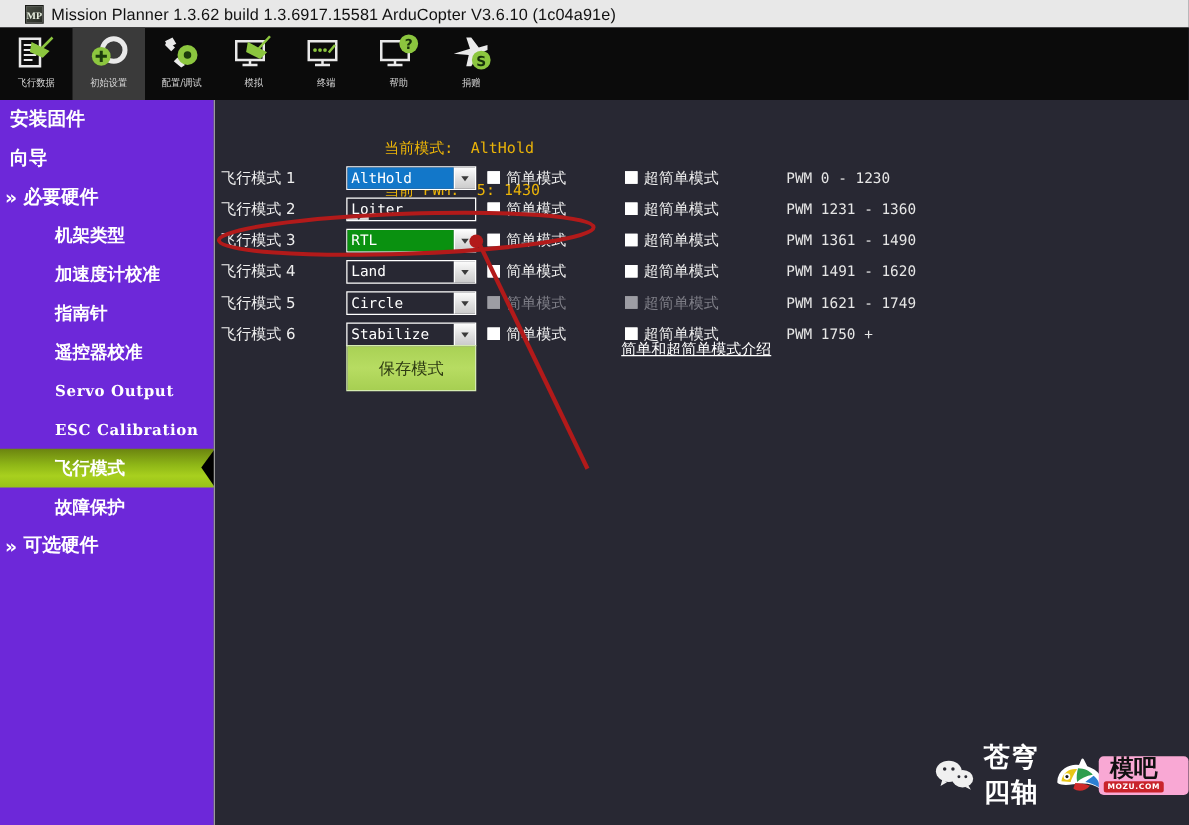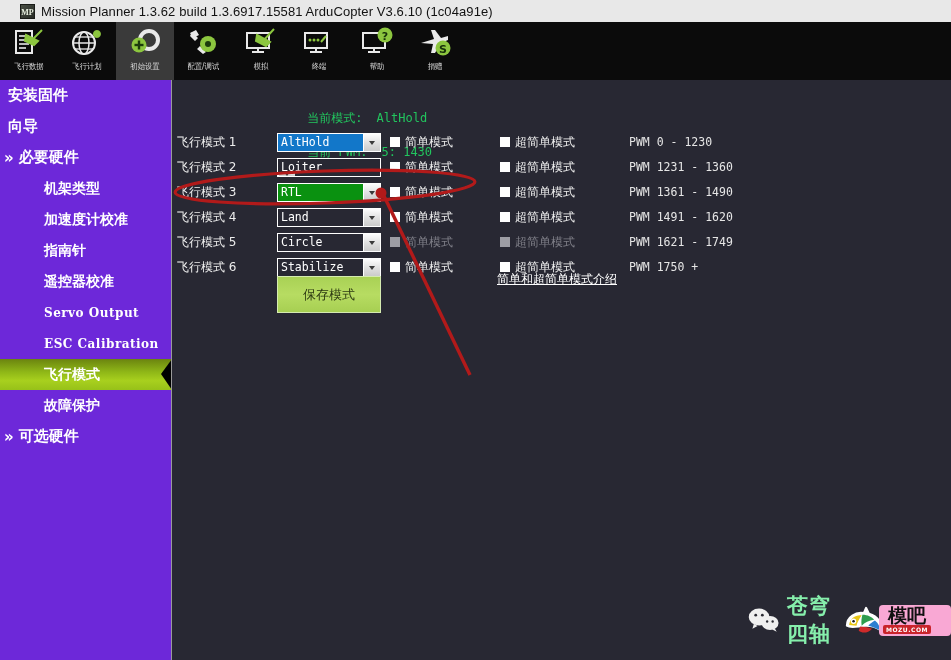--- a/index.html
+++ b/index.html
@@ -75,21 +75,21 @@
   .s-item.sel .notch{
     position:absolute;right:-1px;top:0;width:0;height:0;
     border-top:15px solid transparent;border-bottom:16px solid transparent;
     border-right:11px solid #000;
   }
   .chev{display:inline-block;margin-right:5px;font-size:15px;font-weight:bold;}
 
   
   .main{position:absolute;left:172px;top:80px;width:779px;height:580px;background:#282833;}
 
-  .hdr{position:absolute;left:92px;top:13px;font-size:12px;color:#22c55e;
+  .hdr{position:absolute;left:92px;top:13px;font-size:12px;color:#eab308;
        font-family:"DejaVu Sans Mono","Liberation Mono",monospace;white-space:pre;line-height:17px;}
   .hdr .val{display:inline-block;margin-left:14px;}
 
   .row{position:absolute;left:0;height:25px;}
   .rowlabel{
     position:absolute;width:96px;text-align:left;
     font-size:12px;color:#ededed;white-space:nowrap;
     font-family:"DejaVu Sans","Liberation Sans",sans-serif;
     line-height:25px;
   }
@@ -143,21 +143,21 @@
     font-family:"DejaVu Sans","Liberation Sans",sans-serif;
     text-decoration:underline;cursor:pointer;
   }
 
   
   .anno{position:absolute;left:0;top:0;width:951px;height:660px;pointer-events:none;}
 
   
   .wm{position:absolute;left:748px;top:596px;height:48px;display:flex;align-items:center;}
   .wm .wtext{
-    font-size:21px;color:#86efac;font-weight:bold;margin-left:8px;margin-right:2px;
+    font-size:21px;color:#ffffff;font-weight:bold;margin-left:8px;margin-right:2px;
     font-family:"DejaVu Sans","Liberation Sans",sans-serif;letter-spacing:1px;
   }
   .wm .mozi{
     margin-left:-6px;display:flex;flex-direction:column;align-items:center;
     background:#f9a8d4;border-radius:4px;padding:1px 20px 2px 4px;
   }
   .wm .mozi .m1{font-size:19px;font-weight:bold;color:#111;line-height:19px;
     font-family:"DejaVu Sans","Liberation Sans",sans-serif;}
   .wm .mozi .m2{font-size:6px;font-weight:bold;color:#fff;background:#c9242b;
     padding:0 3px;border-radius:2px;line-height:9px;letter-spacing:.5px;
@@ -179,34 +179,20 @@
           <svg width="34" height="30" viewBox="0 0 34 30">
             <rect x="4" y="4" width="16" height="22" fill="none" stroke="#e9e9e9" stroke-width="2"></rect>
             <line x1="7" y1="9" x2="17" y2="9" stroke="#e9e9e9" stroke-width="1.6"></line>
             <line x1="7" y1="13" x2="17" y2="13" stroke="#e9e9e9" stroke-width="1.6"></line>
             <line x1="7" y1="17" x2="17" y2="17" stroke="#e9e9e9" stroke-width="1.6"></line>
             <line x1="7" y1="21" x2="14" y2="21" stroke="#e9e9e9" stroke-width="1.6"></line>
             <path d="M30 3 L20 13 M14 8 L26 14 L22 18 L13 14 Z" fill="#8cc63f" stroke="#8cc63f" stroke-width="2"></path>
           </svg>
         </div>
         <div class="tlabel">飞行数据</div>
-      </div>
-      <div class="tool">
-        <div class="glyph">
-          <svg width="34" height="30" viewBox="0 0 34 30">
-            <circle cx="14" cy="16" r="11" fill="none" stroke="#e9e9e9" stroke-width="2"></circle>
-            <ellipse cx="14" cy="16" rx="5" ry="11" fill="none" stroke="#e9e9e9" stroke-width="1.5"></ellipse>
-            <line x1="3" y1="16" x2="25" y2="16" stroke="#e9e9e9" stroke-width="1.5"></line>
-            <line x1="5" y1="10" x2="23" y2="10" stroke="#e9e9e9" stroke-width="1.3"></line>
-            <line x1="5" y1="22" x2="23" y2="22" stroke="#e9e9e9" stroke-width="1.3"></line>
-            <path d="M27 3 a4 4 0 1 1 -0.1 0 Z" fill="#8cc63f"></path>
-            <path d="M27 10 L24 5 L30 5 Z" fill="#8cc63f"></path>
-          </svg>
-        </div>
-        <div class="tlabel">飞行计划</div>
       </div>
       <div class="tool active">
         <div class="glyph">
           <svg width="34" height="30" viewBox="0 0 34 30">
             <circle cx="21" cy="13" r="9" fill="none" stroke="#e9e9e9" stroke-width="4"></circle>
             <circle cx="21" cy="13" r="3.2" fill="#3a3a3a"></circle>
             <circle cx="11" cy="18" r="7.5" fill="#8cc63f"></circle>
             <line x1="11" y1="13.5" x2="11" y2="22.5" stroke="#1b3b0c" stroke-width="2.4"></line>
             <line x1="6.5" y1="18" x2="15.5" y2="18" stroke="#1b3b0c" stroke-width="2.4"></line>
           </svg>

